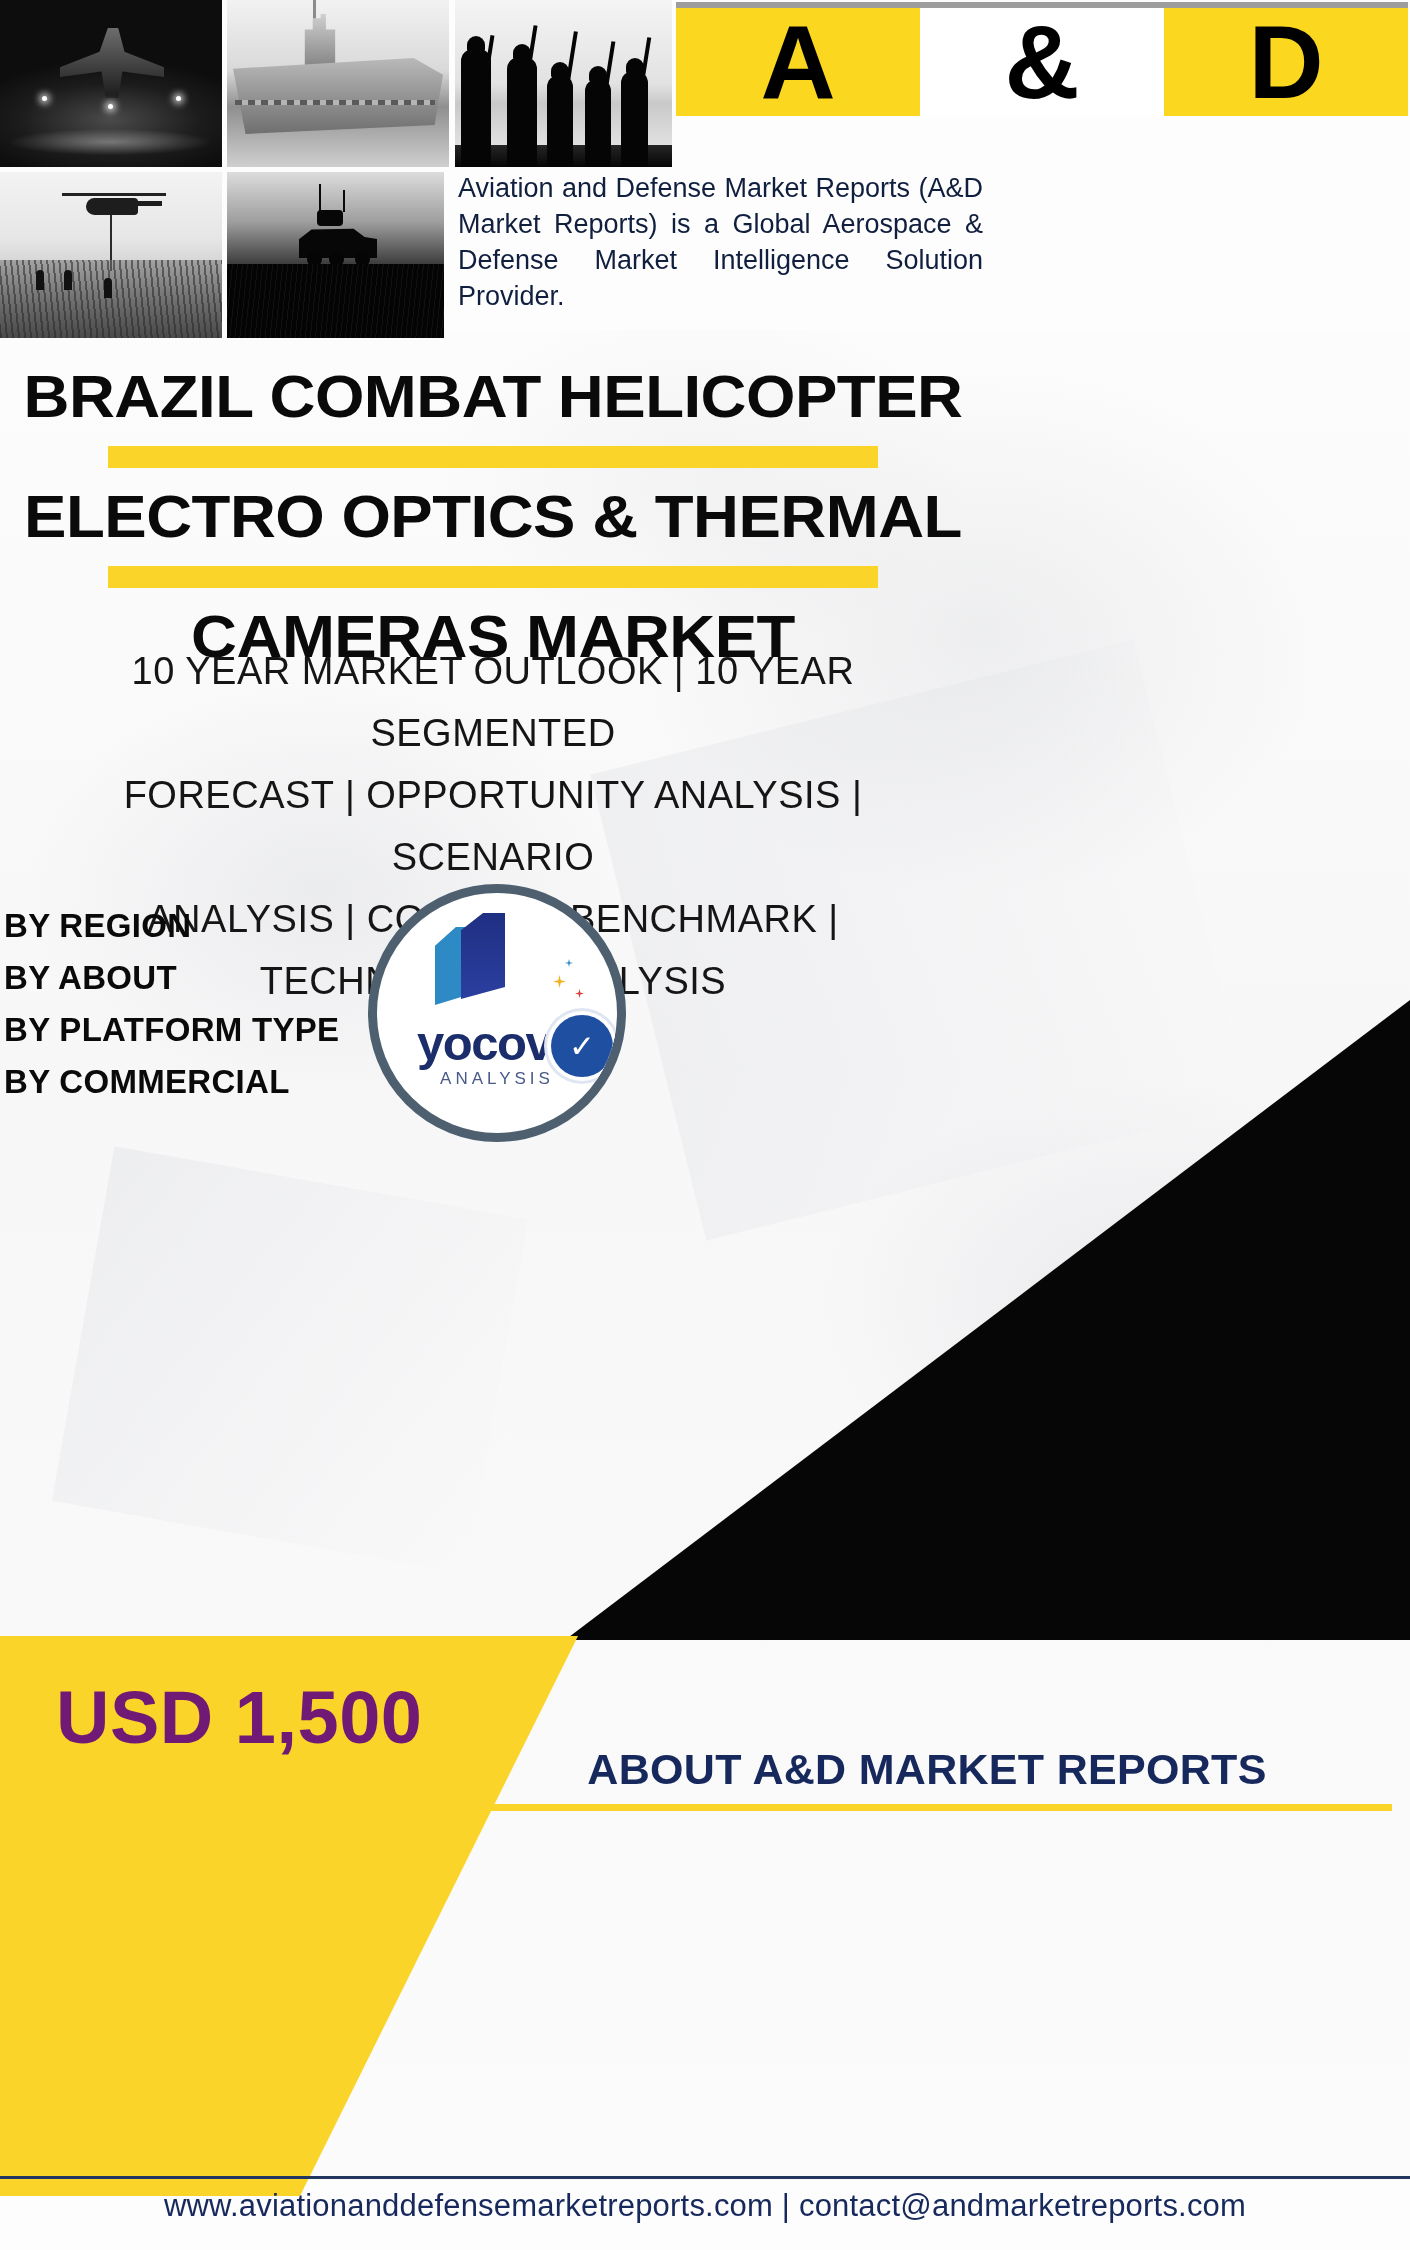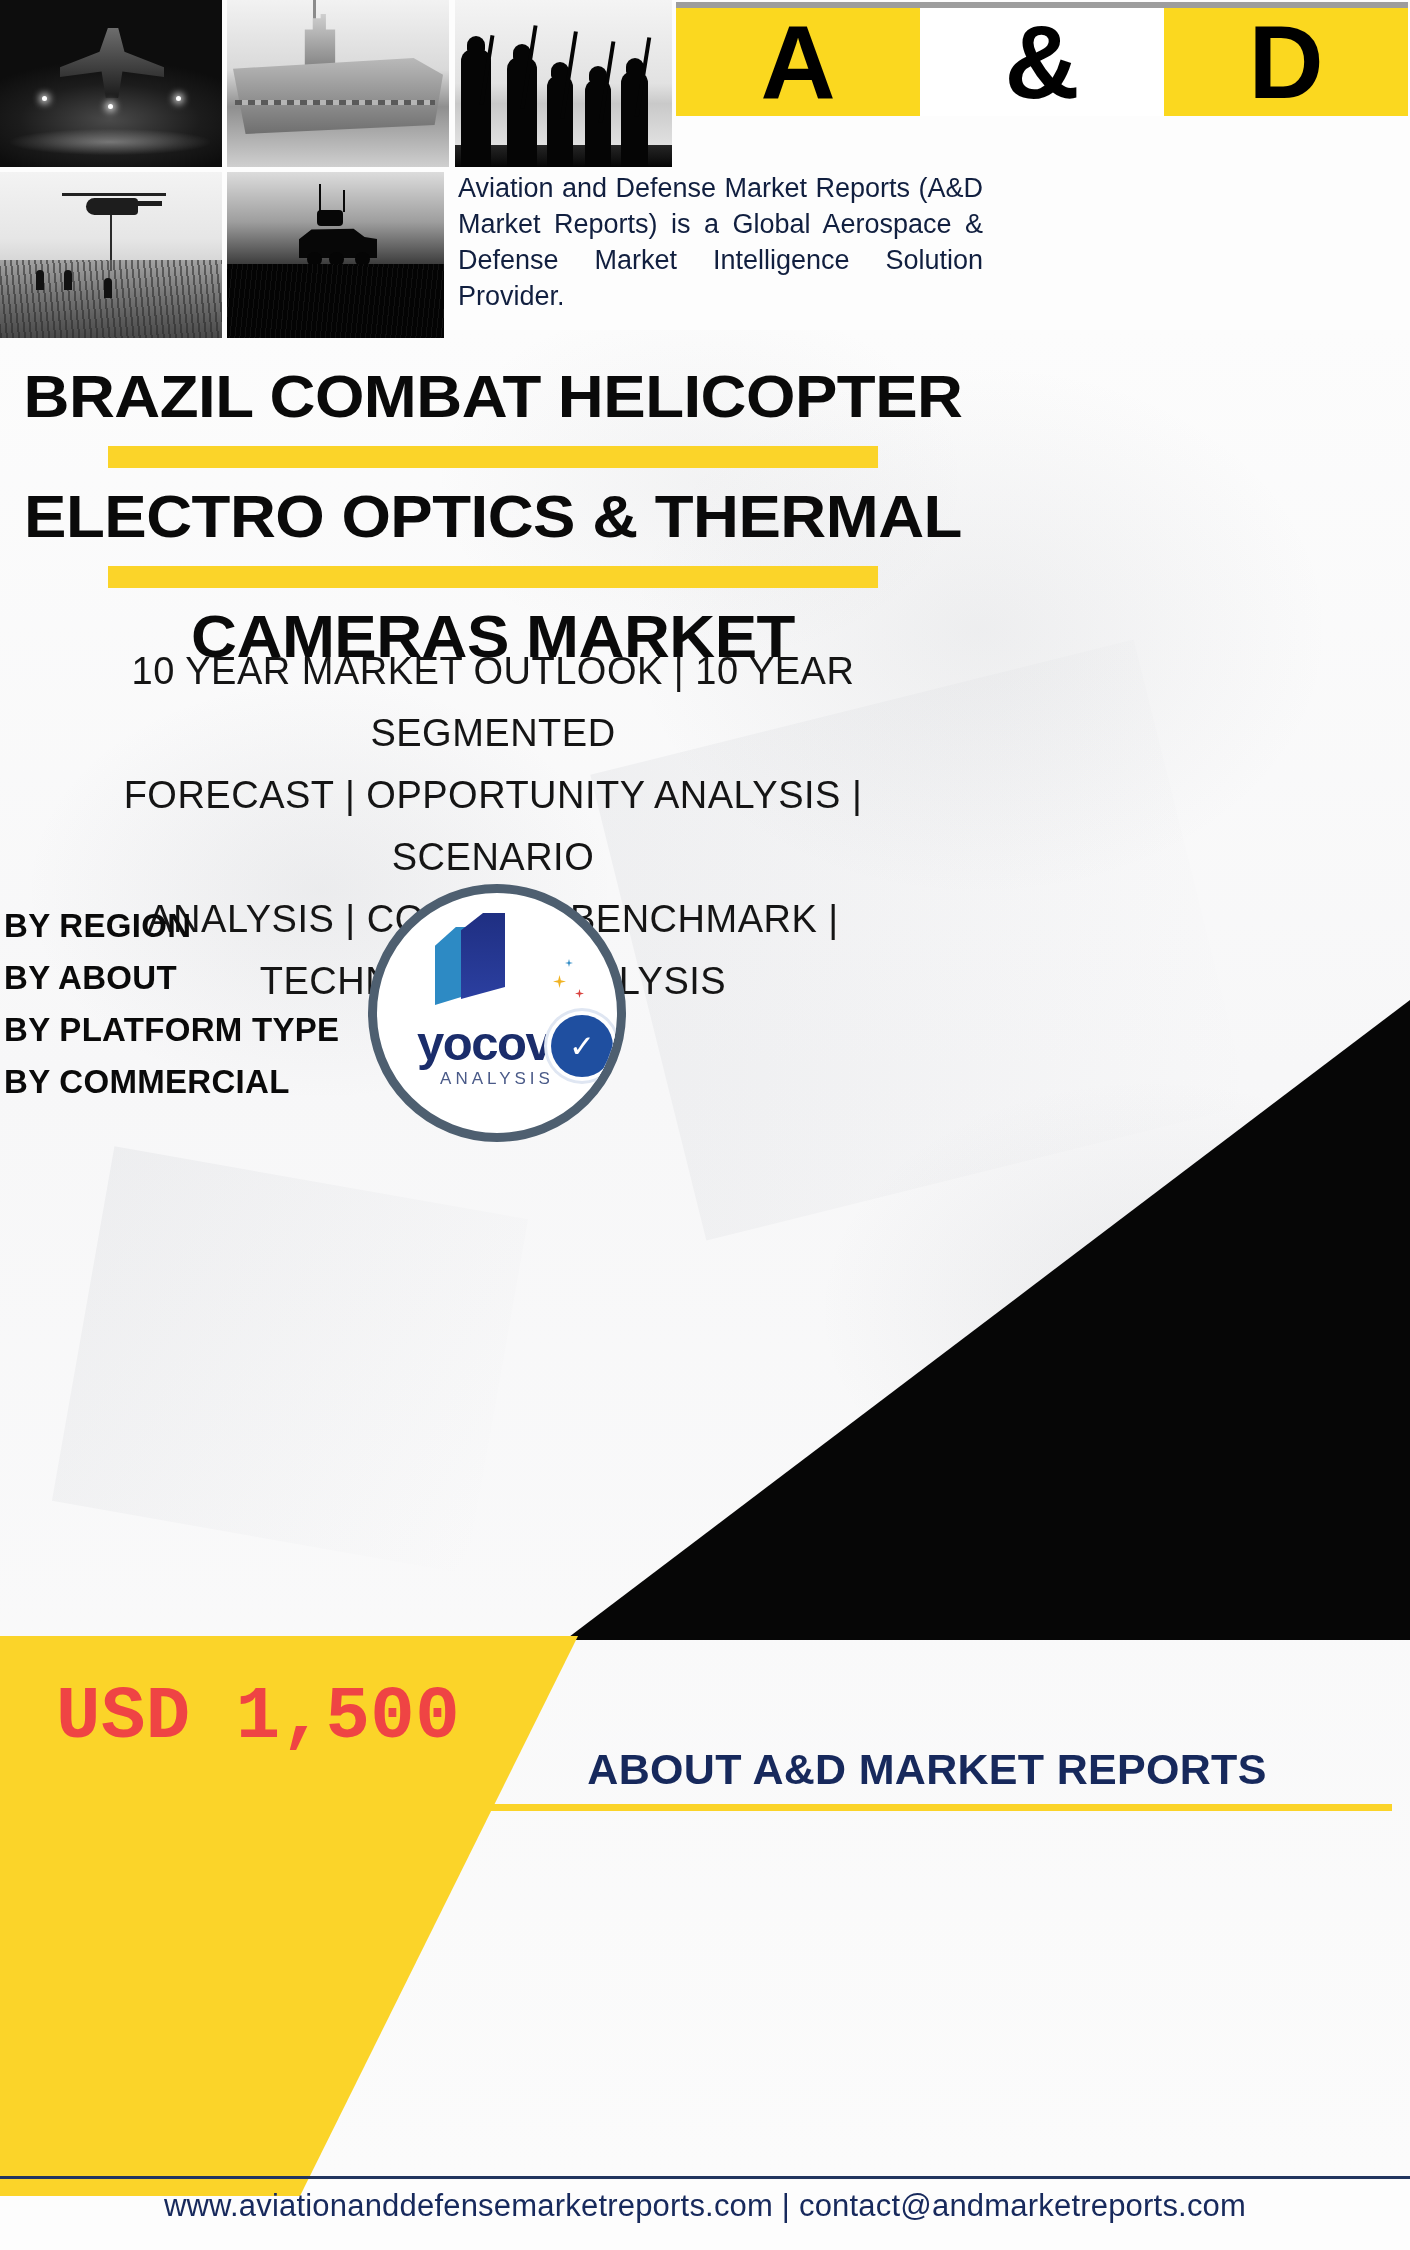--- a/index.html
+++ b/index.html
@@ -317,25 +317,25 @@
   .yellow-wedge {
     position: absolute;
     left: 0; top: 1636px;
     width: 1410px; height: 560px;
     background: #fbd429;
     clip-path: polygon(0% 0%, 578px 0%, 300px 100%, 0% 100%);
   }
   .price {
     position: absolute;
     left: 56px; top: 1675px;
-    color: #ef4444;
+    color: #701a75;
     font-weight: bold;
     font-size: 74px;
     letter-spacing: 0.5px;
-    font-family: Liberation Mono, monospace;
+    font-family: Liberation Sans, sans-serif;
     text-align: right;
   }
 
   
   .about {
     position: absolute;
     left: 462px; top: 1745px;
     width: 930px;
   }
   .about-title {

